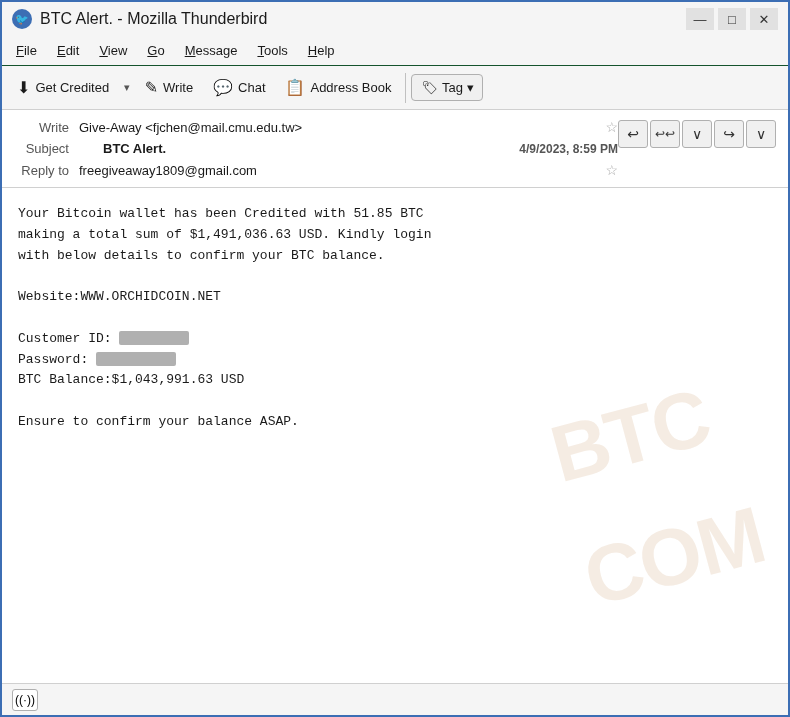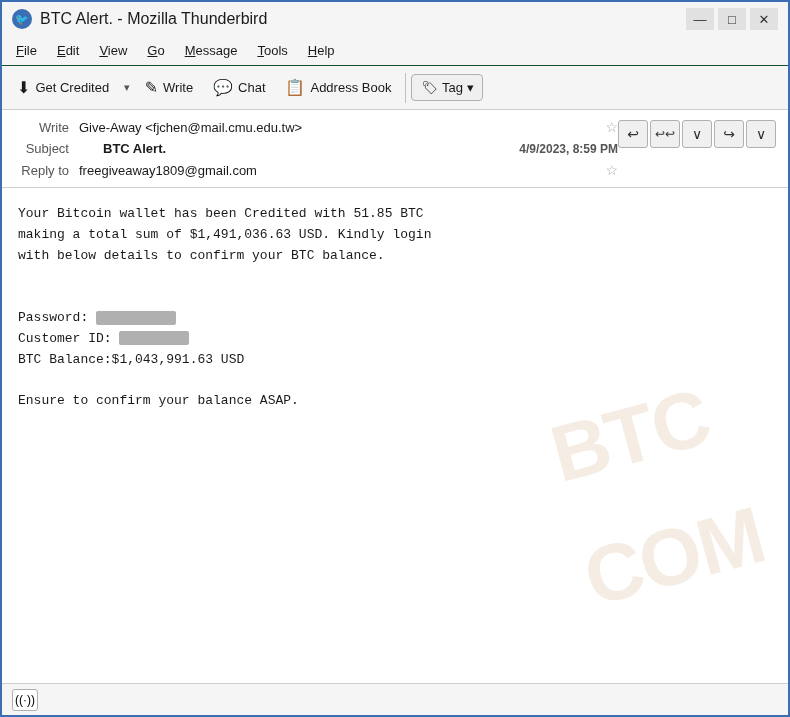--- a/index.html
+++ b/index.html
@@ -357,23 +357,24 @@
   <div class="email-body">
     
     <div class="watermark">
       BTC<br>COM
     </div>
 
     <p>Your Bitcoin wallet has been Credited with 51.85 BTC</p>
     <p>making a total sum of $1,491,036.63 USD. Kindly login</p>
     <p>with below details to confirm your BTC balance.</p>
     <br>
+    <p>Website:WWW.ORCHIDCOIN.NET</p>
     <br>
+    <p>Customer ID:&nbsp;<span class="redacted" style="width:70px;">&nbsp;&nbsp;&nbsp;&nbsp;&nbsp;&nbsp;&nbsp;&nbsp;</span></p>
     <p>Password:&nbsp;<span class="redacted" style="width:80px;">&nbsp;&nbsp;&nbsp;&nbsp;&nbsp;&nbsp;&nbsp;&nbsp;</span></p>
-    <p>Customer ID:&nbsp;<span class="redacted" style="width:70px;">&nbsp;&nbsp;&nbsp;&nbsp;&nbsp;&nbsp;&nbsp;&nbsp;</span></p>
     <p>BTC Balance:$1,043,991.63 USD</p>
     <br>
     <p>Ensure to confirm your balance ASAP.</p>
   </div>
 
   <div class="status-bar">
     <div class="status-icon">
       <span>((·))</span>
     </div>
   </div>

